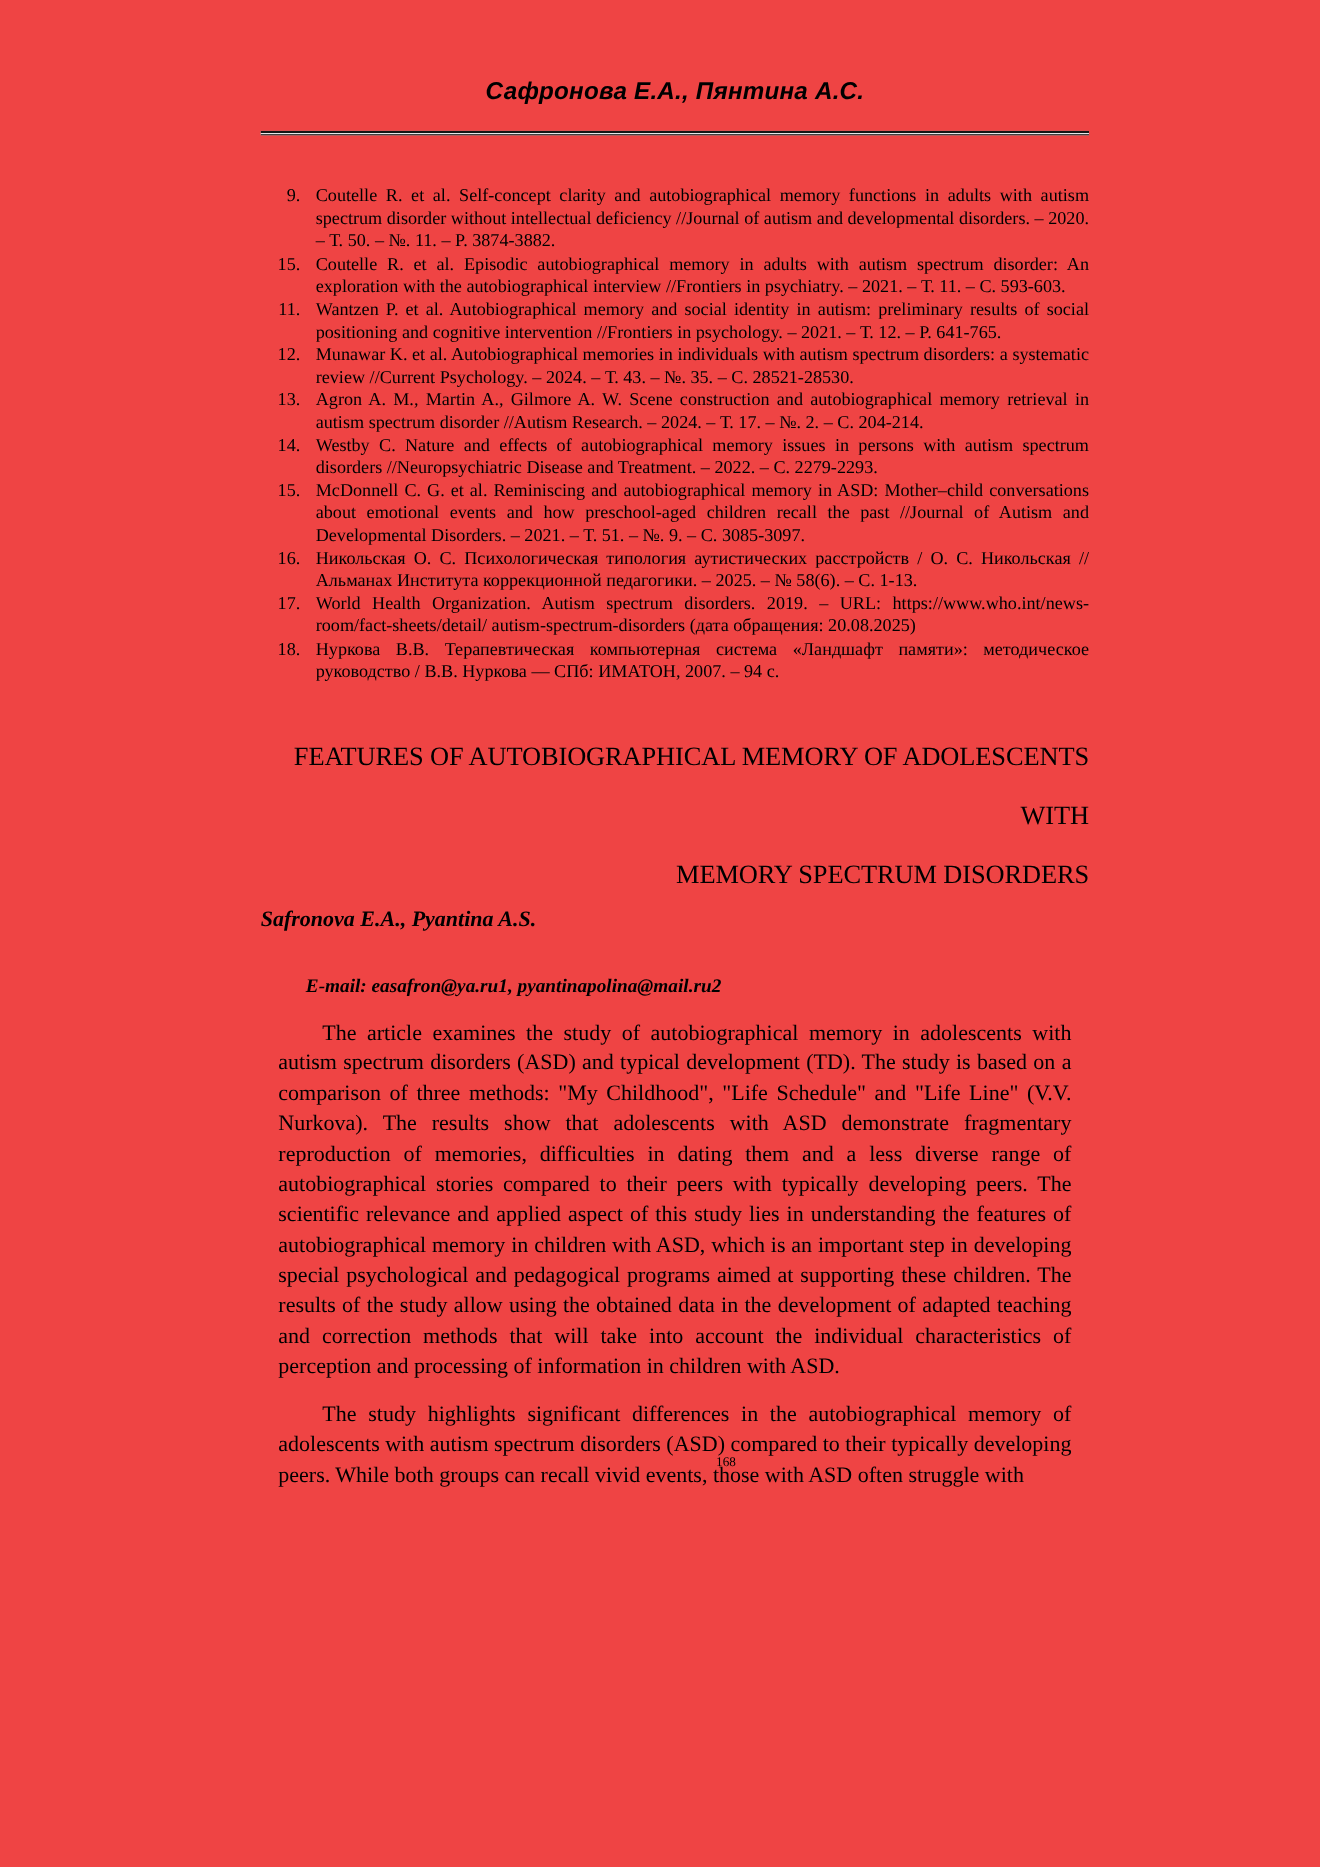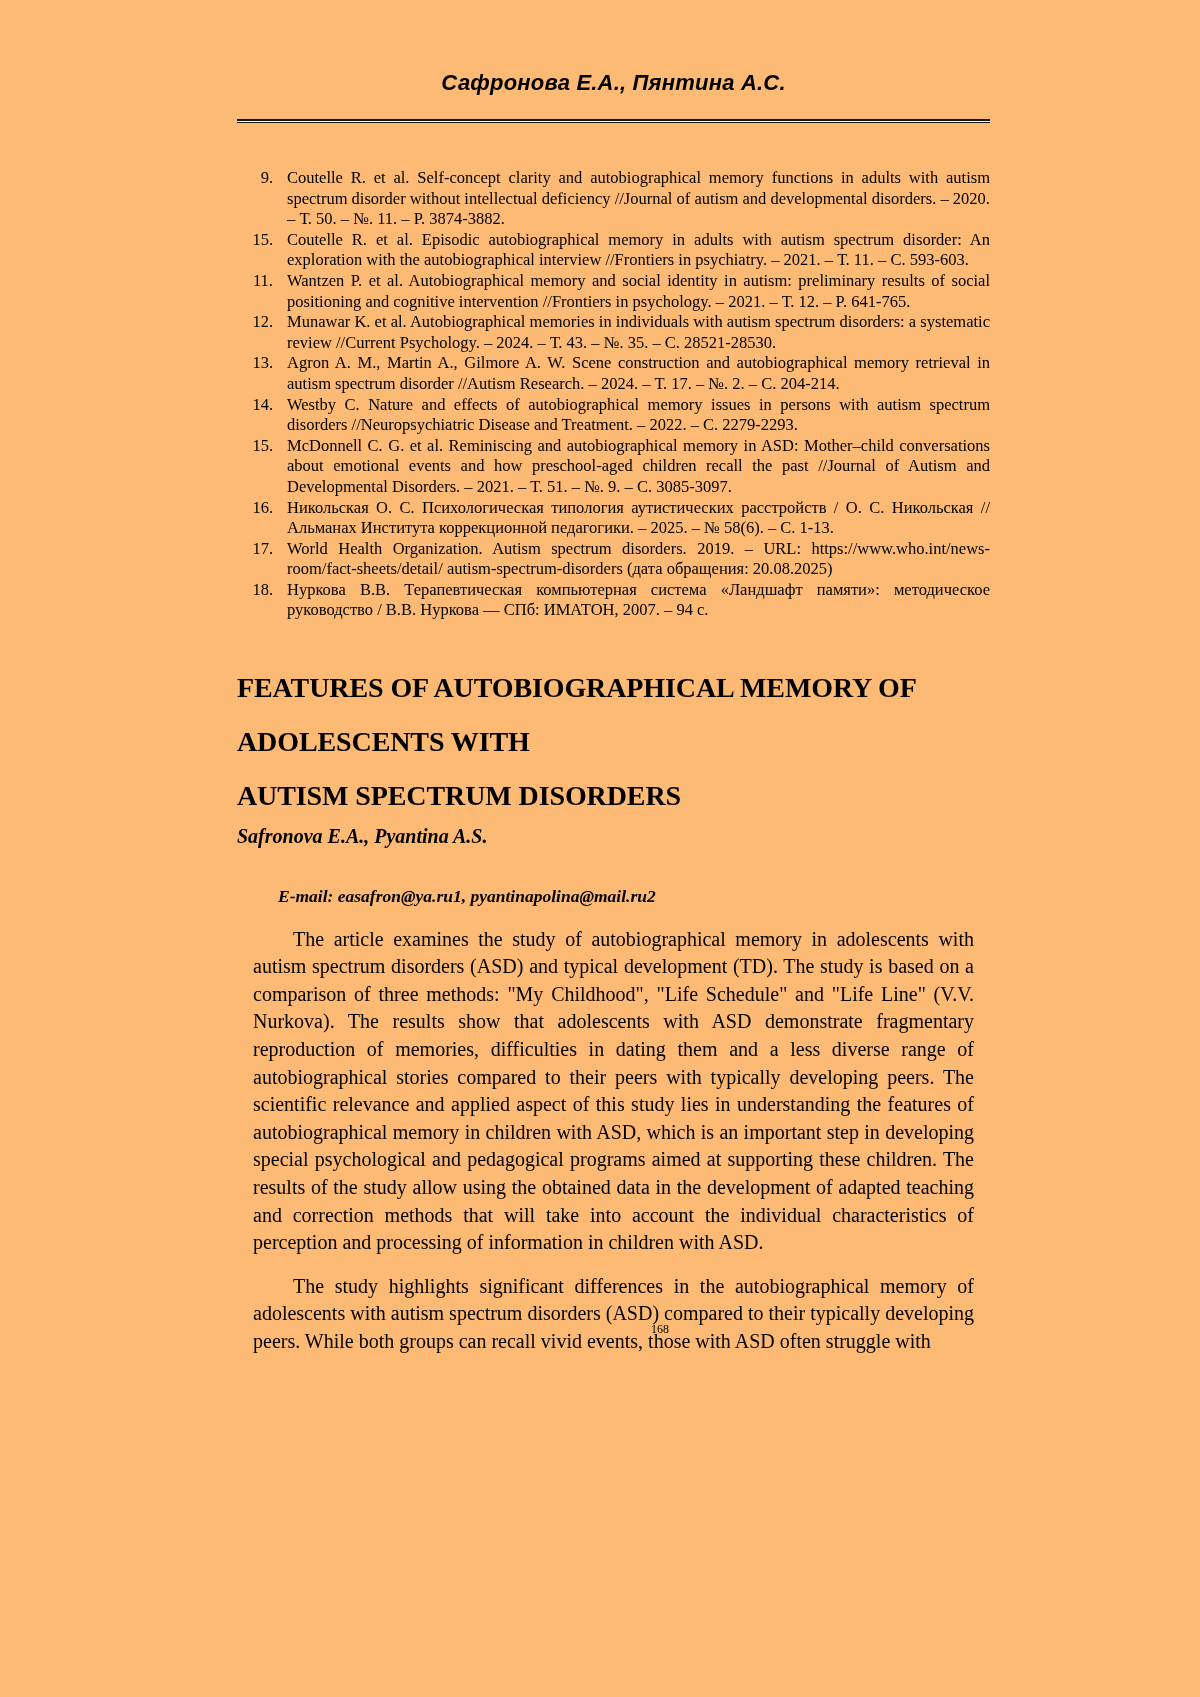--- a/index.html
+++ b/index.html
@@ -1,19 +1,19 @@
 <!DOCTYPE html>
 <html><head>
 <meta charset="utf-8">
 <style>
   html, body { margin:0; padding:0; background:#ffffff; }
   .page {
     position:relative;
     width:1200px; height:1697px;
-    background:#fdba74; color:#000;
+    background:#ef4444; color:#000;
     font-family:"Liberation Serif", serif;
     box-sizing:border-box;
     padding:70px 210px 0 237px;
     overflow:hidden;
   }
   .running-header {
     font-family:"Liberation Sans", sans-serif;
     font-weight:bold; font-style:italic;
     font-size:22px; text-align:center;
     letter-spacing:0.2px;
@@ -27,22 +27,22 @@
   }
   .ref-list {
     margin:45px 0 0 0; padding:0; list-style:none;
     font-size:16.5px; line-height:20.6px;
   }
   .ref-item { display:flex; }
   .ref-num { flex:0 0 36px; text-align:right; margin-right:14px; }
   .ref-text { flex:1; text-align:justify; }
   .title {
     margin-top:40px;
-    font-size:28px; font-weight:bold;
-    text-align:left; line-height:54px;
+    font-size:24px; font-weight:normal;
+    text-align:right; line-height:54px;
     letter-spacing:-0.1px;
   }
   .authors {
     margin-top:2px;
     font-size:20px; font-weight:bold; font-style:italic;
   }
   .affiliation {
     margin:36px 20px 0 41px;
     width:690px;
     font-size:17.5px; font-weight:bold; font-style:italic;
@@ -103,21 +103,21 @@
       <span class="ref-text">World Health Organization. Autism spectrum disorders. 2019. – URL: https://www.who.int/news-room/fact-sheets/detail/ autism-spectrum-disorders (дата обращения: 20.08.2025)</span>
     </div>
     <div class="ref-item">
       <span class="ref-num">18.</span>
       <span class="ref-text">Нуркова В.В. Терапевтическая компьютерная система «Ландшафт памяти»: методическое руководство / В.В. Нуркова — СПб: ИМАТОН, 2007. – 94 с.</span>
     </div>
   </div>
 
   <div class="title">
     <div>FEATURES OF AUTOBIOGRAPHICAL MEMORY OF ADOLESCENTS WITH</div>
-    <div>AUTISM SPECTRUM DISORDERS</div>
+    <div>MEMORY SPECTRUM DISORDERS</div>
   </div>
 
   <div class="authors">Safronova E.A., Pyantina A.S.</div>
 
   <div class="affiliation">
     <div>E-mail: easafron@ya.ru1, pyantinapolina@mail.ru2</div>
   </div>
 
   <div class="abstract">
     <p>The article examines the study of autobiographical memory in adolescents with autism spectrum disorders (ASD) and typical development (TD). The study is based on a comparison of three methods: "My Childhood", "Life Schedule" and "Life Line" (V.V. Nurkova). The results show that adolescents with ASD demonstrate fragmentary reproduction of memories, difficulties in dating them and a less diverse range of autobiographical stories compared to their peers with typically developing peers. The scientific relevance and applied aspect of this study lies in understanding the features of autobiographical memory in children with ASD, which is an important step in developing special psychological and pedagogical programs aimed at supporting these children. The results of the study allow using the obtained data in the development of adapted teaching and correction methods that will take into account the individual characteristics of perception and processing of information in children with ASD.</p>

